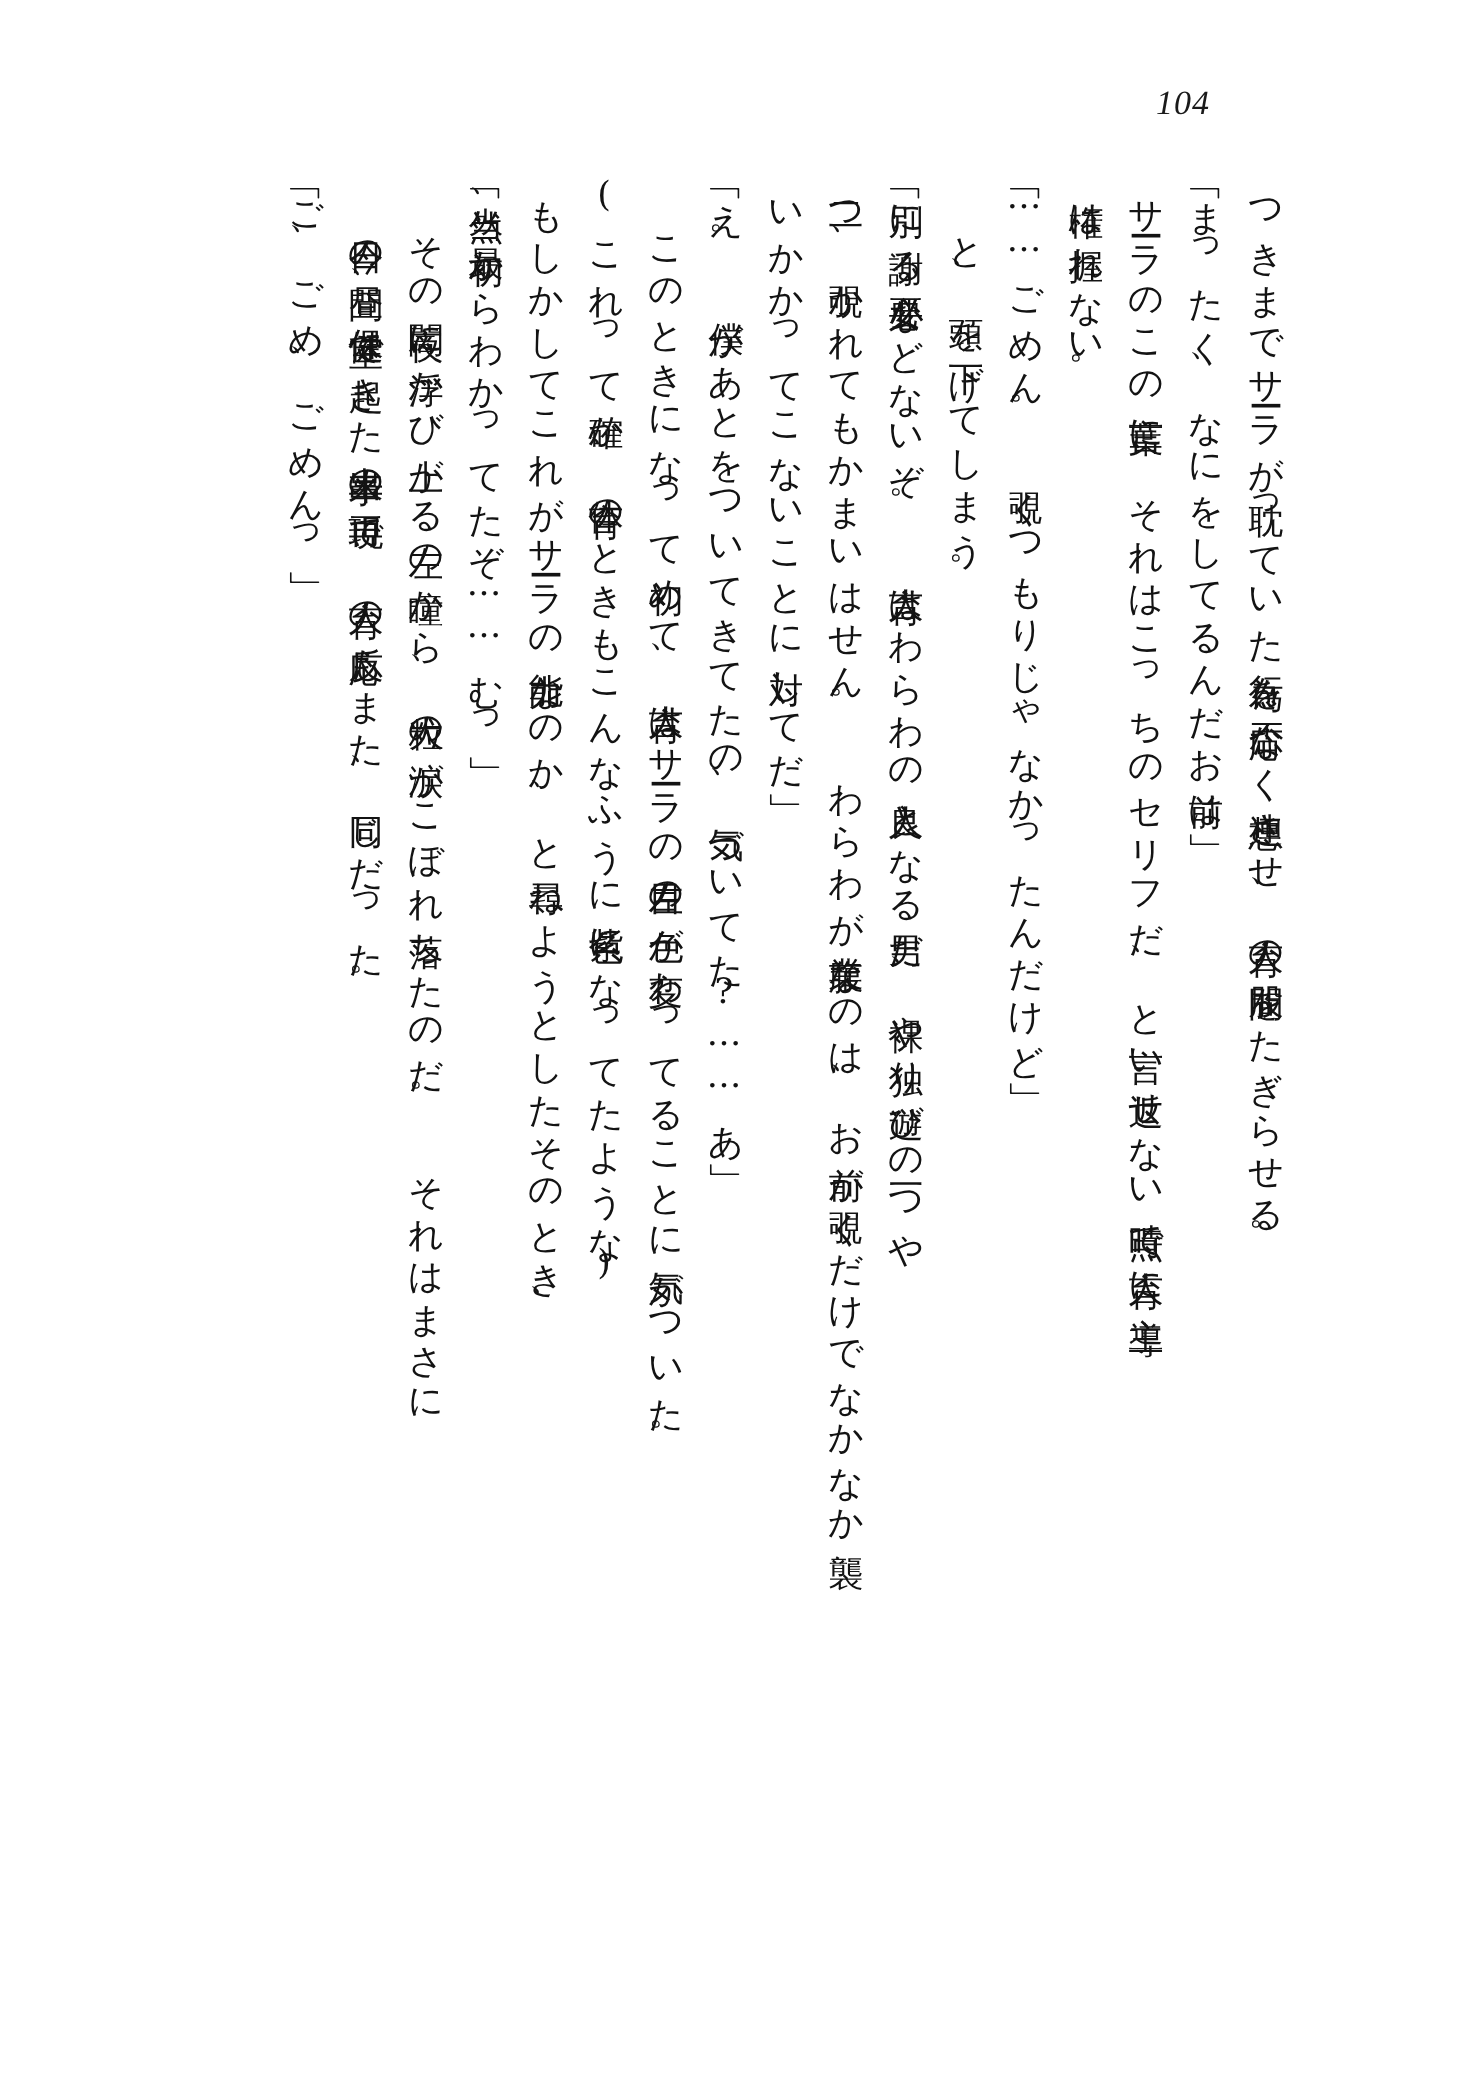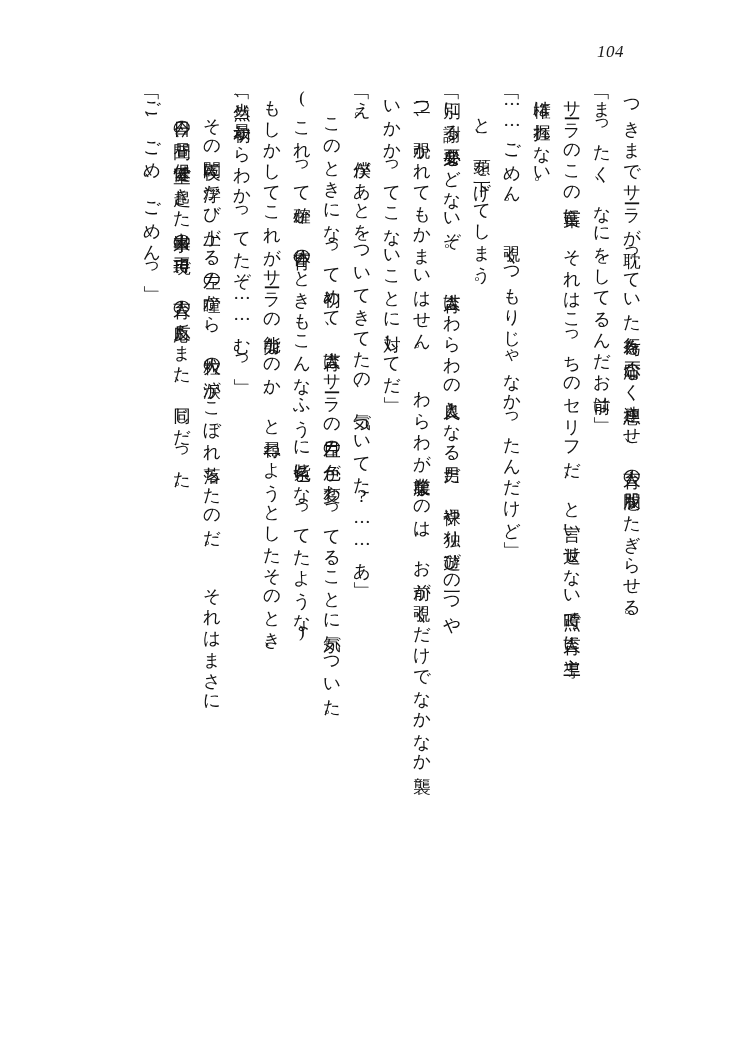--- a/index.html
+++ b/index.html
@@ -12,21 +12,21 @@
     width: 736px;
     height: 1037px;
     background: #ffffff;
     overflow: hidden;
     font-family: "Liberation Serif", "DejaVu Serif", serif;
     color: #111111;
   }
   #page-number {
     position: absolute;
     top: 42px;
-    right: 112px;
+    right: 131px;
     font-family: "Liberation Serif", "DejaVu Serif", serif;
     font-style: italic;
     font-size: 17px;
     color: #1a1a1a;
     letter-spacing: 0.5px;
   }
   #body-text {
     position: absolute;
     top: 88px;
     left: 64px;

